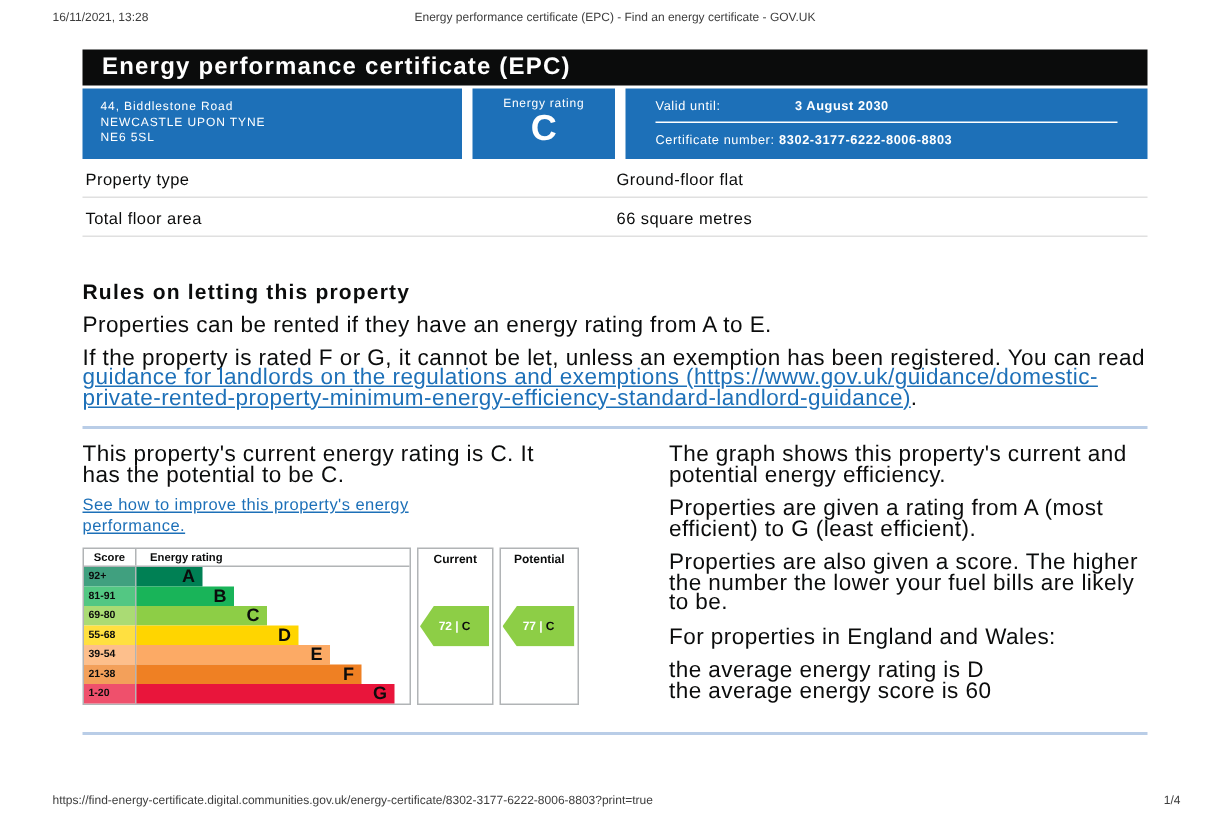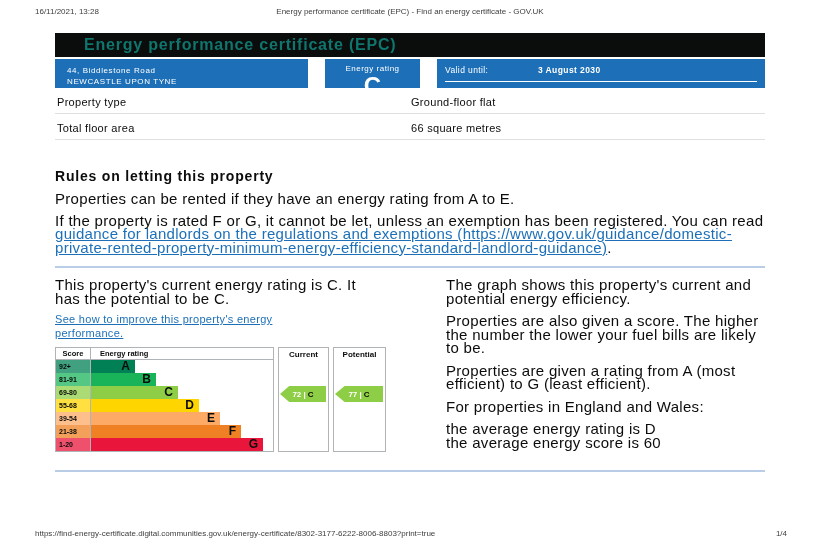--- a/index.html
+++ b/index.html
@@ -10,30 +10,30 @@
     font-family:"Liberation Sans", sans-serif; color:#0b0c0c;
   }
   
   .print-header { position:absolute; top:7px; left:0; right:0; height:12px; font-size:8px; color:#3d3d3d; }
   .ph-time { position:absolute; left:35px; top:0; }
   .ph-title { text-align:center; }
   .print-footer { position:absolute; bottom:9px; left:35px; right:33px; display:flex; justify-content:space-between; font-size:8px; color:#3d3d3d;align-items:center; }
 
   .content { position:absolute; left:55px; top:33px; width:710px; }
 
-  .black-bar { height:24px; background:#0b0c0c; color:#0f766e; font-weight:bold; font-size:16px;
-    line-height:24px; padding-left:29px; letter-spacing:0.8px; }
-
-  .blue-banner { display:flex; gap:17px; margin-top:2px; height:29px; }
+  .black-bar { height:24px; background:#0b0c0c; color:#ffffff; font-weight:bold; font-size:16px;
+    line-height:24px; padding-left:13px; letter-spacing:0.8px; }
+
+  .blue-banner { display:flex; gap:7px; margin-top:2px; height:47px; }
   .bb { background:#1d70b8; color:#fff; }
   .bb-address { width:253px; padding:7px 0 0 12px; font-size:8px; line-height:10.5px; letter-spacing:0.6px; }
   .bb-rating { width:95px; text-align:center; padding-top:5px; }
   .bb-rating-label { font-size:8px; letter-spacing:0.5px; }
   .bb-rating-letter { font-size:24px; font-weight:bold; line-height:25px; }
-  .bb-validity { flex:1; padding:0 8px; font-size:8.5px; letter-spacing:0.4px; }
+  .bb-validity { flex:1; padding:0 20px; font-size:8.5px; letter-spacing:0.4px; }
   .bb-row { display:flex; height:22px; align-items:center; }
   .bb-row1 { border-bottom:1px solid #ffffff; height:23px; }
   .bb-label1 { width:93px; }
   .bb-label2 { margin-right:3px; }
   .bb-strong { font-weight:bold; }
 
   .kv-row { height:26px; border-bottom:1px solid #e0e0e0; position:relative; font-size:11px; letter-spacing:0.3px; }
   .kv-label { position:absolute; left:2px; top:8px; }
   .kv-value { position:absolute; left:356px; top:8px; }
 
@@ -58,21 +58,21 @@
   .chart-head { display:flex; height:12px; border-bottom:1px solid #b1b4b6; font-size:7.5px; font-weight:bold; }
   .score-head { width:35px; text-align:center; border-right:1px solid #b1b4b6; line-height:12px; }
   .rating-head { padding-left:9px; line-height:12px; }
   .band-row { display:flex; height:13px; }
   .band-score { width:35px; border-right:1px solid #b1b4b6; font-size:7px; font-weight:bold; line-height:13px; padding-left:3px; }
   .band-bar { height:13px; display:flex; align-items:center; justify-content:flex-end; padding-right:5px; font-weight:bold; font-size:12px; color:#0b0c0c; }
   .chart-aside { border:1px solid #b1b4b6; margin-left:4px; position:relative; }
   .aside-current { width:51px; }
   .aside-potential { width:53px; }
   .aside-head { font-size:8px; font-weight:bold; text-align:center; margin-top:1px; line-height:11px; }
-  .arrow { position:absolute; left:1px; right:2px; height:16px; display:flex; align-items:center; justify-content:center;
+  .arrow { position:absolute; left:1px; right:2px; height:27px; display:flex; align-items:center; justify-content:center;
     font-size:8px; font-weight:bold; clip-path:polygon(0 50%, 20% 0, 100% 0, 100% 100%, 20% 100%); }
   .arrow .sc { color:#ffffff; margin-right:2px; }
   .arrow .lt { color:#0b0c0c; }
 </style>
 </head>
 <body>
 
 <div class="print-header">
   <span class="ph-time">16/11/2021, 13:28</span>
   <div class="ph-title">Energy performance certificate (EPC) - Find an energy certificate - GOV.UK</div>
@@ -175,22 +175,22 @@
           <div class="arrow" id="potential-arrow" style="top: 38.5px; background: rgb(141, 206, 70);">
             <span class="sc">77 |</span>
               <span class="lt">C</span>
           </div>
         </div>
       </div>
     </div>
 
     <div class="col-right">
       <p>The graph shows this property's current and potential energy efficiency.</p>
+      <p>Properties are given a rating from A (most efficient) to G (least efficient).</p>
       <p>Properties are also given a score. The higher the number the lower your fuel bills are likely to be.</p>
-      <p>Properties are given a rating from A (most efficient) to G (least efficient).</p>
       <p>For properties in England and Wales:</p>
       <p>the average energy rating is D
 the average energy score is 60</p>
     </div>
   </div>
 
   <hr class="section-break">
 </div>
 
 <div class="print-footer">

